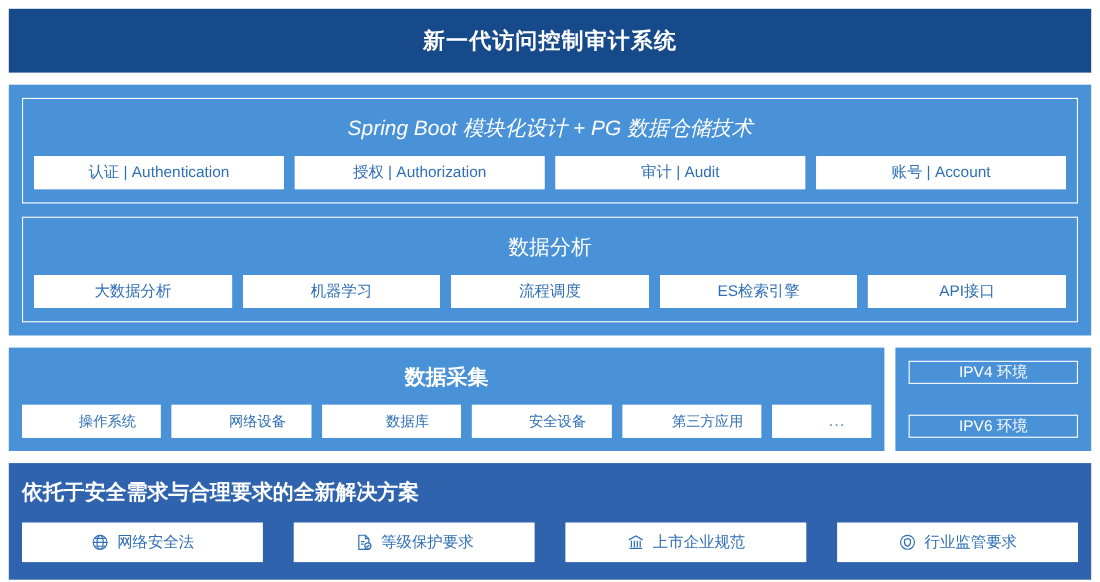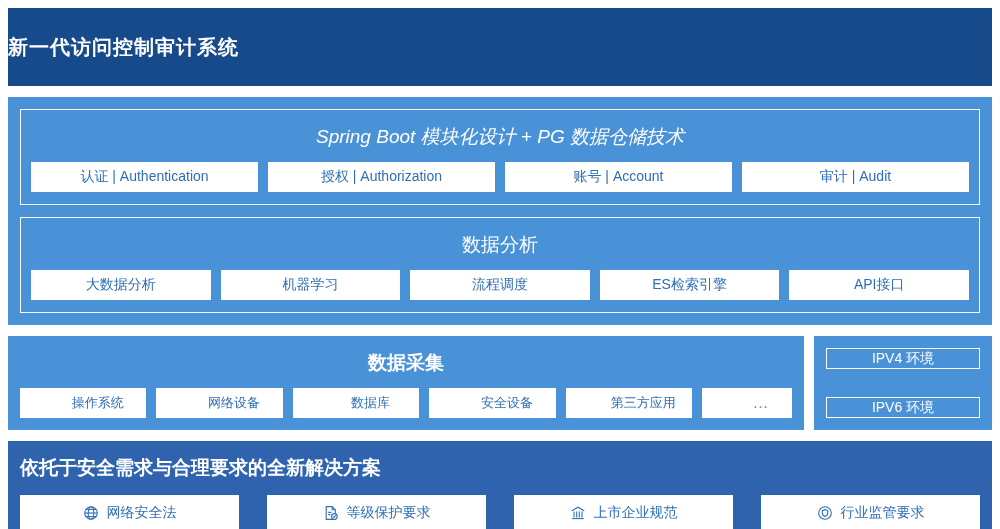--- a/index.html
+++ b/index.html
@@ -16,25 +16,26 @@
   .page {
     position: relative;
     width: 1000px;
     height: 529px;
     box-sizing: border-box;
     padding: 0 8px;
   }
 
   
   .title-bar {
-    height: 78px;
+    height: 58px;
     margin: 8px 0 0 0;
     background: #164A8A;
     display: flex;
     align-items: center;
+    justify-content: center;
   }
   .title-bar .title-text {
     color: #ffffff;
     font-size: 20px;
     font-weight: bold;
     letter-spacing: 1px;
   }
 
   
   .panel-mid {
@@ -168,22 +169,22 @@
     <span class="title-text">新一代访问控制审计系统</span>
   </div>
 
   <div class="panel-mid">
 
     <div class="sub-panel">
       <div class="sub-panel-heading italic">Spring Boot 模块化设计 + PG 数据仓储技术</div>
       <div class="chip-row">
         <div class="chip">认证 | Authentication</div>
         <div class="chip">授权 | Authorization</div>
+        <div class="chip">审计 | Audit</div>
         <div class="chip">账号 | Account</div>
-        <div class="chip">审计 | Audit</div>
       </div>
     </div>
 
     <div class="sub-panel">
       <div class="sub-panel-heading">数据分析</div>
       <div class="chip-row">
         <div class="chip">大数据分析</div>
         <div class="chip">机器学习</div>
         <div class="chip">流程调度</div>
         <div class="chip">ES检索引擎</div>

